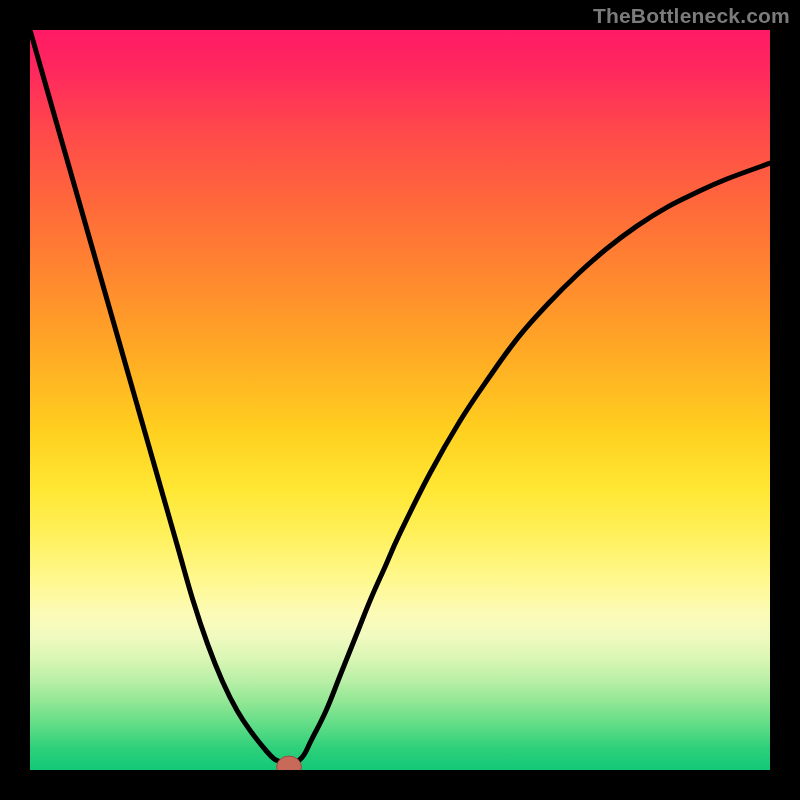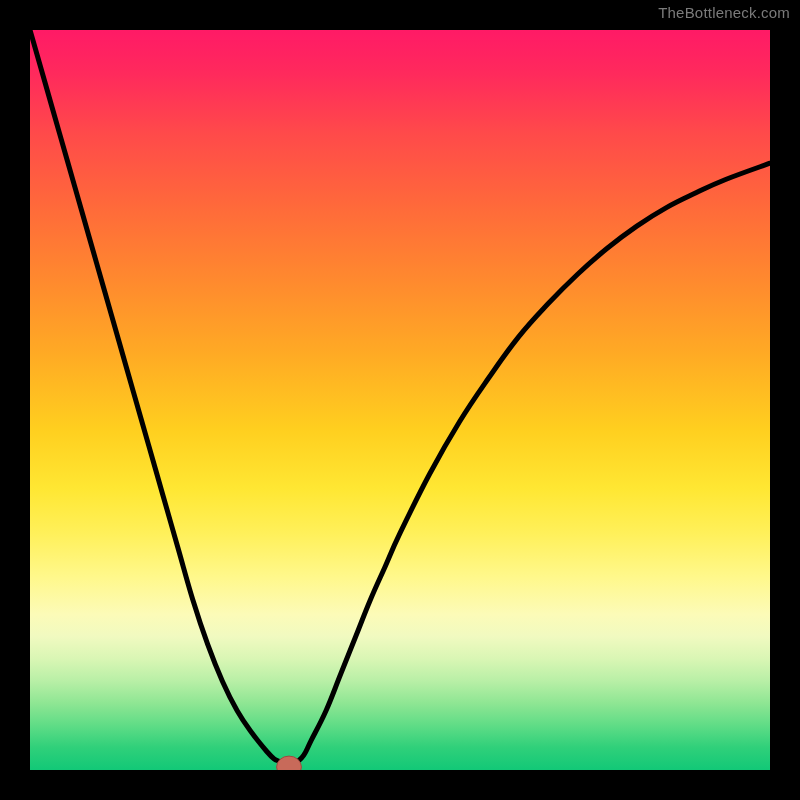--- a/index.html
+++ b/index.html
@@ -51,22 +51,22 @@
     left: 0;
     top: 0;
     width: 740px;
     height: 740px;
   }
   .watermark {
     position: absolute;
     top: 4px;
     right: 10px;
     color: #7b7b7b;
-    font-size: 15px;
-    font-weight: 400;
+    font-size: 21px;
+    font-weight: 700;
     letter-spacing: 0.2px;
   }
 </style>
 </head>
 <body>
 
 <div class="stage">
   <div class="watermark">TheBottleneck.com</div>
 
   <div class="plot-area">

